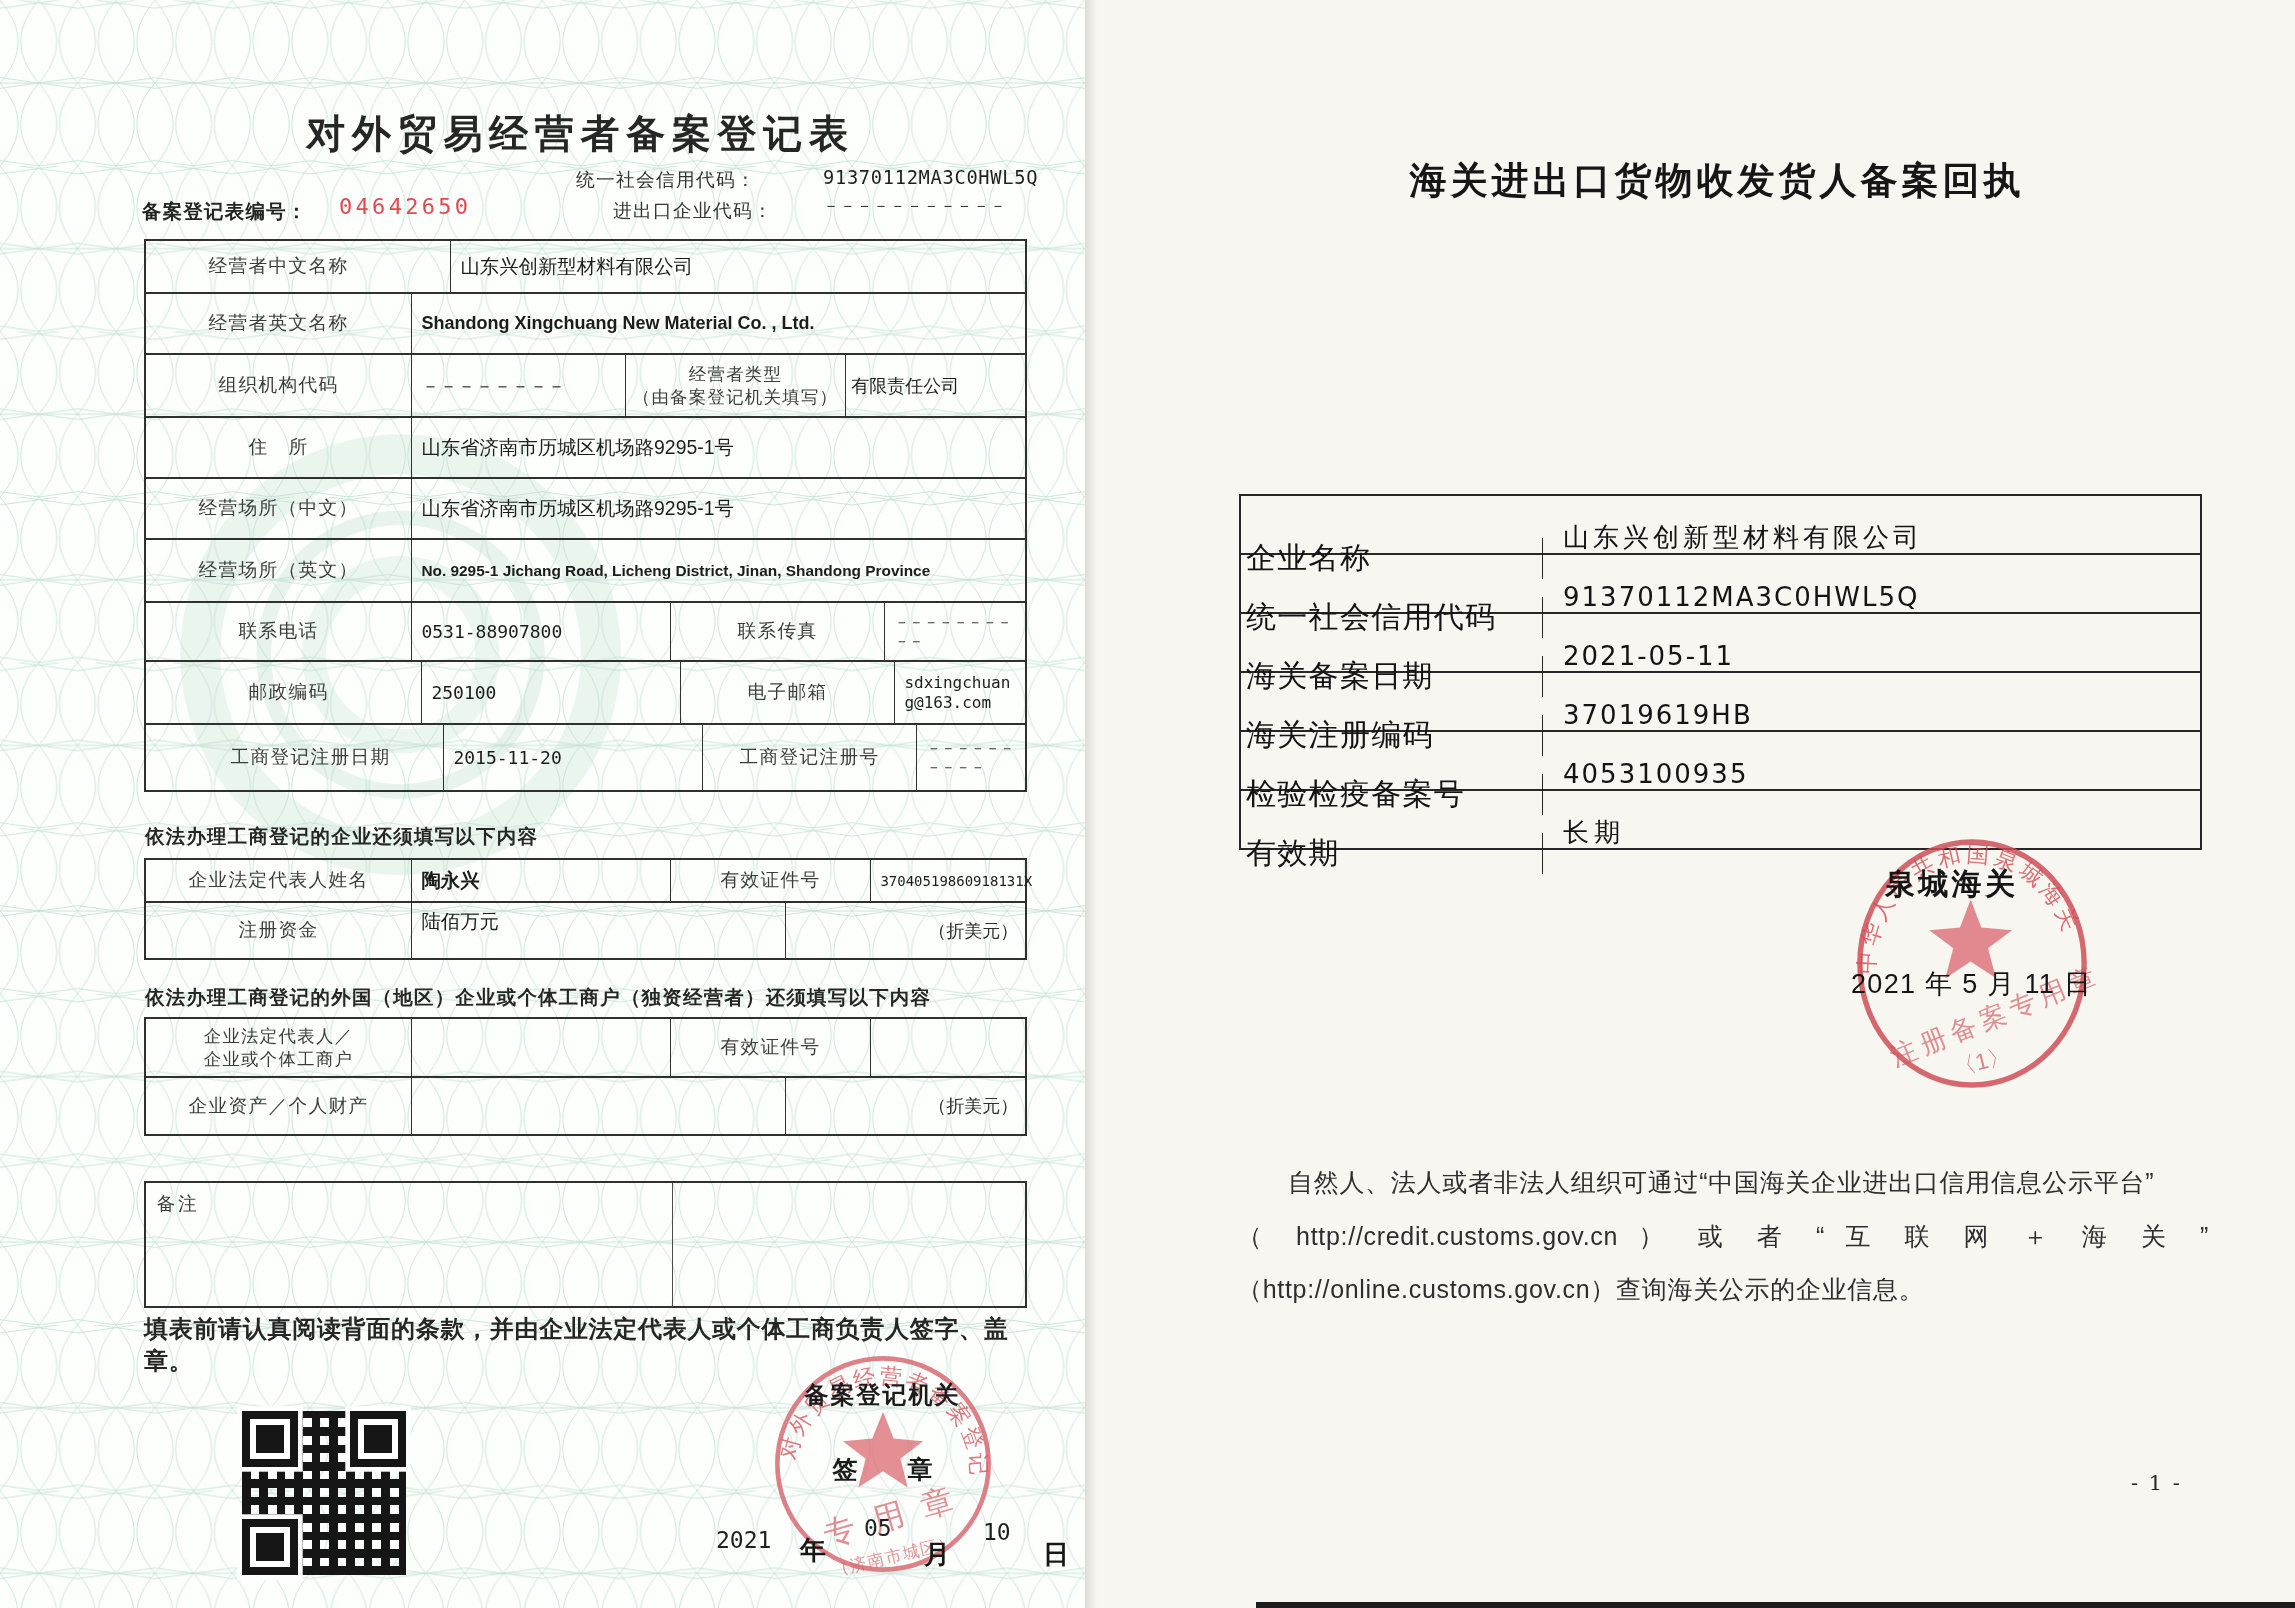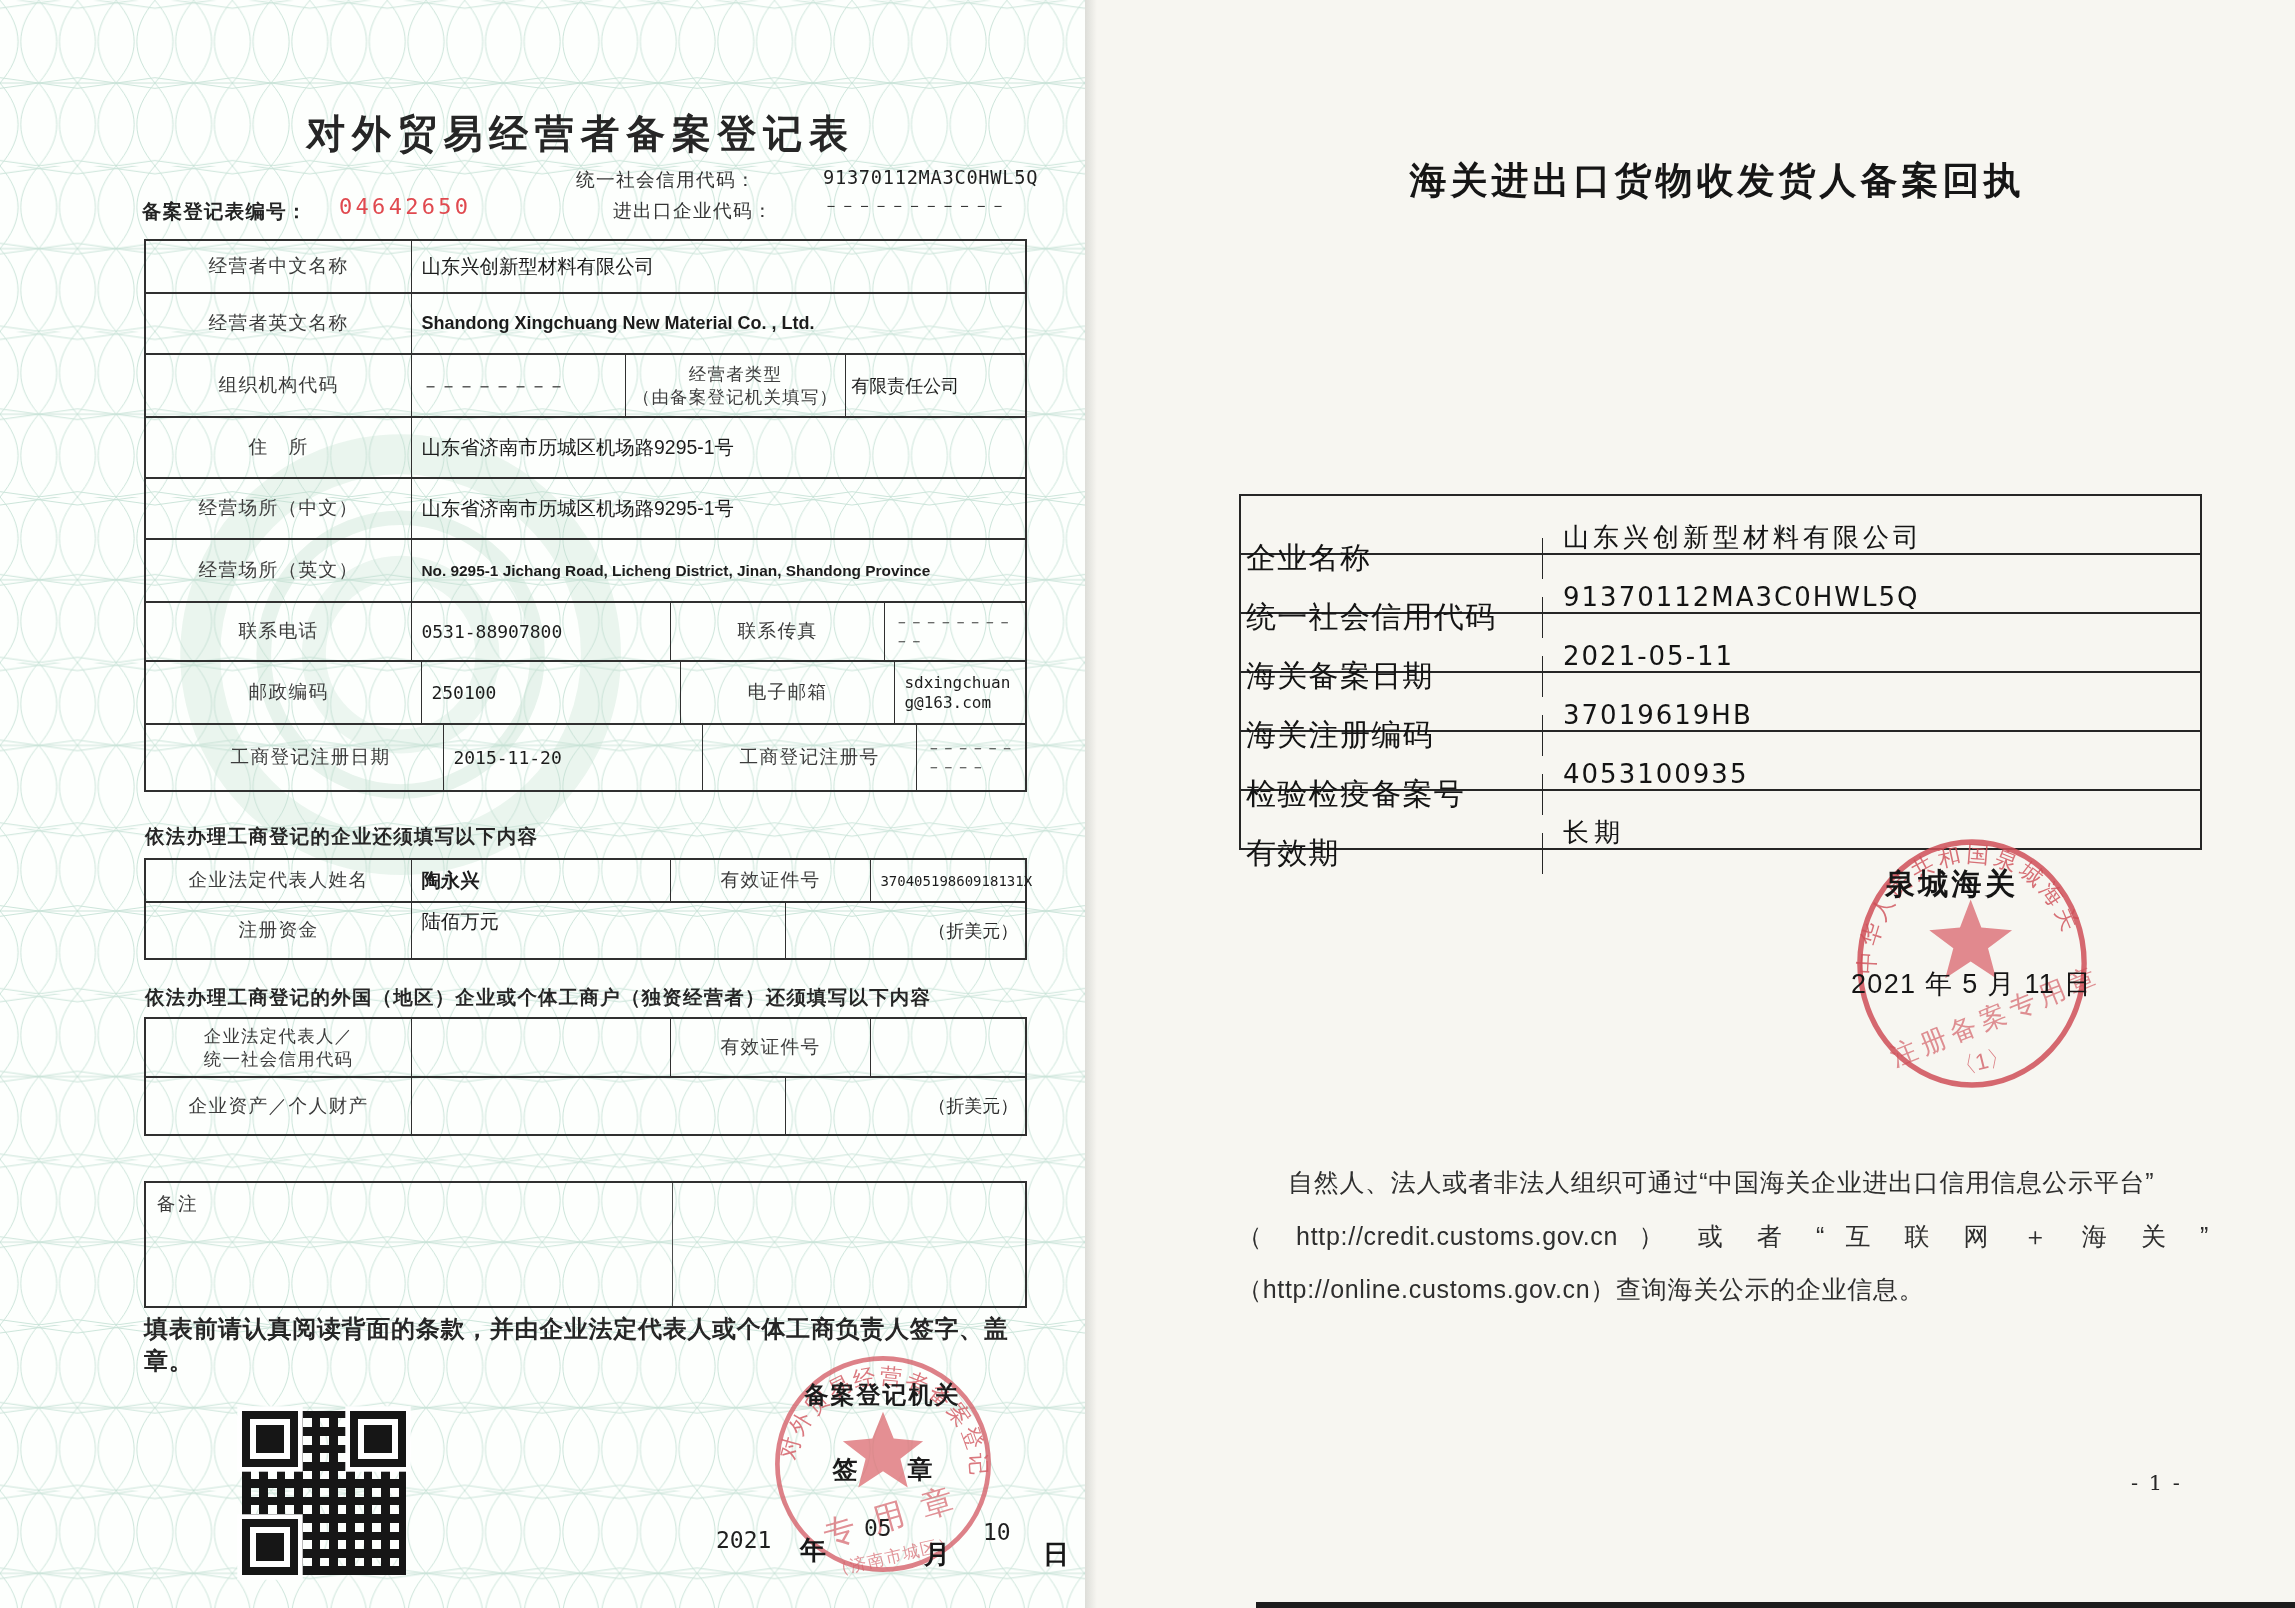--- a/index.html
+++ b/index.html
@@ -107,21 +107,21 @@
     <div class="abs ltitle">对外贸易经营者备案登记表</div>
 
     <span class="abs hl" style="left:576px;top:167px;">统一社会信用代码：</span>
     <span class="abs hv" style="left:823px;top:167px;">91370112MA3C0HWL5Q</span>
     <span class="abs hl" style="left:613px;top:198px;">进出口企业代码：</span>
     <span class="abs hv" style="left:823px;top:196px;font-size:16px;">－－－－－－－－－－－</span>
     <span class="abs fno-l">备案登记表编号：</span>
     <span class="abs fno-v">04642650</span>
 
     <div class="ltable" style="top:239px;">
-      <div class="lrow" style="grid-template-columns:265px auto;height:51px;">
+      <div class="lrow" style="grid-template-columns:265px auto;height:51px;gap:39px;">
         <div class="lc lab">经营者中文名称</div>
         <div class="lc val">山东兴创新型材料有限公司</div>
       </div>
       <div class="lrow" style="grid-template-columns:265px auto;height:59px;">
         <div class="lc lab">经营者英文名称</div>
         <div class="lc val en">Shandong Xingchuang New Material Co. , Ltd.</div>
       </div>
       <div class="lrow" style="grid-template-columns:265px 214px 220px auto;height:61px;">
         <div class="lc lab">组织机构代码</div>
         <div class="lc val mono">－－－－－－－－</div>
@@ -175,21 +175,21 @@
         <div class="lc val" style="align-items:flex-start;padding-top:5.3px;">陆佰万元</div>
         <div class="lc usd">（折美元）</div>
       </div>
     </div>
 
     <div class="abs sec" style="left:145px;top:984px;width:888px;">依法办理工商登记的外国（地区）企业或个体工商户（独资经营者）还须填写以下内容</div>
 
     <div class="ltable" style="top:1017px;">
       <div class="lrow" style="grid-template-columns:265px 259px 200px auto;height:57px;">
         <div class="lc lab" style="font-size:17.4px;">企业法定代表人／
-统一社会信用代码</div>
+企业或个体工商户</div>
         <div class="lc val"></div>
         <div class="lc lab">有效证件号</div>
         <div class="lc val"></div>
       </div>
       <div class="lrow" style="grid-template-columns:265px 374px auto;height:56px;">
         <div class="lc lab">企业资产／个人财产</div>
         <div class="lc val"></div>
         <div class="lc usd">（折美元）</div>
       </div>
     </div>

